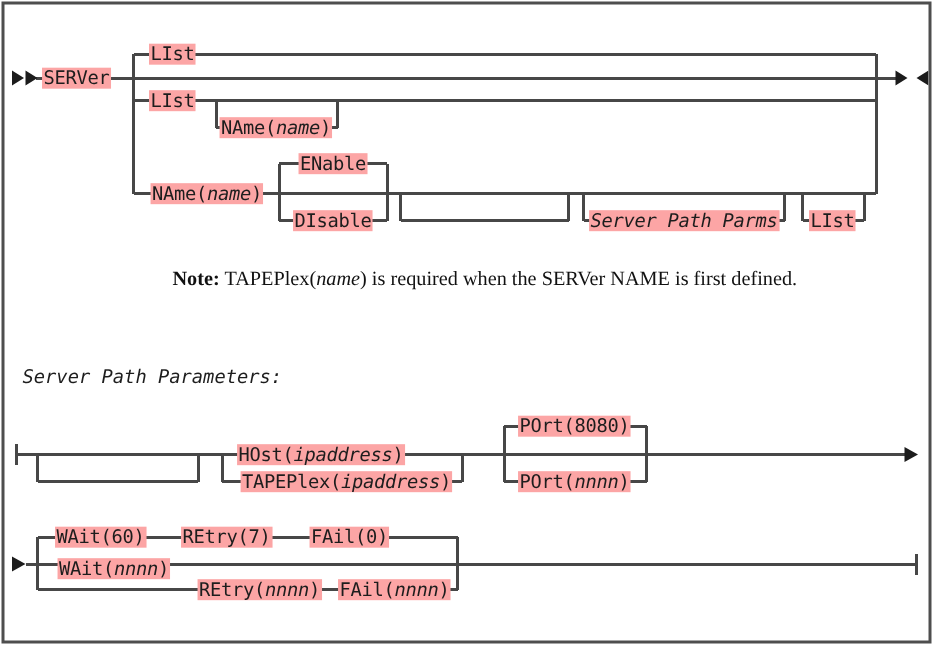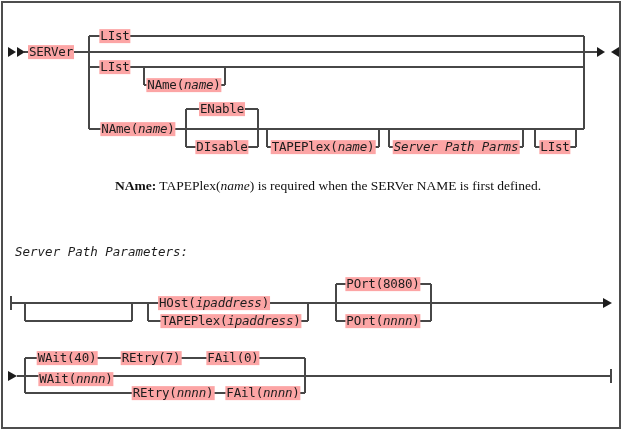--- a/index.html
+++ b/index.html
@@ -76,33 +76,32 @@
     </g>
   </svg>
 
   <span class="tok" style="left:48px;top:49px"><span>SERVer</span></span>
   <span class="tok" style="left:112px;top:33px"><span>LIst</span></span>
   <span class="tok" style="left:112px;top:64px"><span>LIst</span></span>
   <span class="tok" style="left:181px;top:82px"><span>NAme(</span><span class="i">name</span><span>)</span></span>
   <span class="tok" style="left:135px;top:126px"><span>NAme(</span><span class="i">name</span><span>)</span></span>
   <span class="tok" style="left:219px;top:106px"><span>ENable</span></span>
   <span class="tok" style="left:219px;top:144px"><span>DIsable</span></span>
-  <span class="tok" style="left:320px;top:144px"><span>TAPEPlex(</span><span class="i">name</span><span>)</span></span>
   <span class="tok" style="left:453px;top:144px"><span class="i">Server Path Parms</span></span>
   <span class="tok" style="left:552px;top:144px"><span>LIst</span></span>
 
-  <div class="note"><b>NAme:</b><span> TAPEPlex(</span><span class="i">name</span><span>) is required when the SERVer NAME is first defined.</span></div>
+  <div class="note"><b>Note:</b><span> TAPEPlex(</span><span class="i">name</span><span>) is required when the SERVer NAME is first defined.</span></div>
 
   <div class="frag-title">Server Path Parameters:</div>
 
   <span class="tok" style="left:211px;top:300px"><span>HOst(</span><span class="i">ipaddress</span><span>)</span></span>
   <span class="tok" style="left:228px;top:318px"><span>TAPEPlex(</span><span class="i">ipaddress</span><span>)</span></span>
   <span class="tok" style="left:380px;top:281px"><span>POrt(8080)</span></span>
   <span class="tok" style="left:380px;top:318px"><span>POrt(</span><span class="i">nnnn</span><span>)</span></span>
 
-  <span class="tok" style="left:64px;top:355px"><span>WAit(40)</span></span>
+  <span class="tok" style="left:64px;top:355px"><span>WAit(60)</span></span>
   <span class="tok" style="left:148px;top:355px"><span>REtry(7)</span></span>
   <span class="tok" style="left:230px;top:355px"><span>FAil(0)</span></span>
   <span class="tok" style="left:73px;top:376px"><span>WAit(</span><span class="i">nnnn</span><span>)</span></span>
   <span class="tok" style="left:170px;top:390px"><span>REtry(</span><span class="i">nnnn</span><span>)</span></span>
   <span class="tok" style="left:260px;top:390px"><span>FAil(</span><span class="i">nnnn</span><span>)</span></span>
 
 </div>
 
 </body></html>

